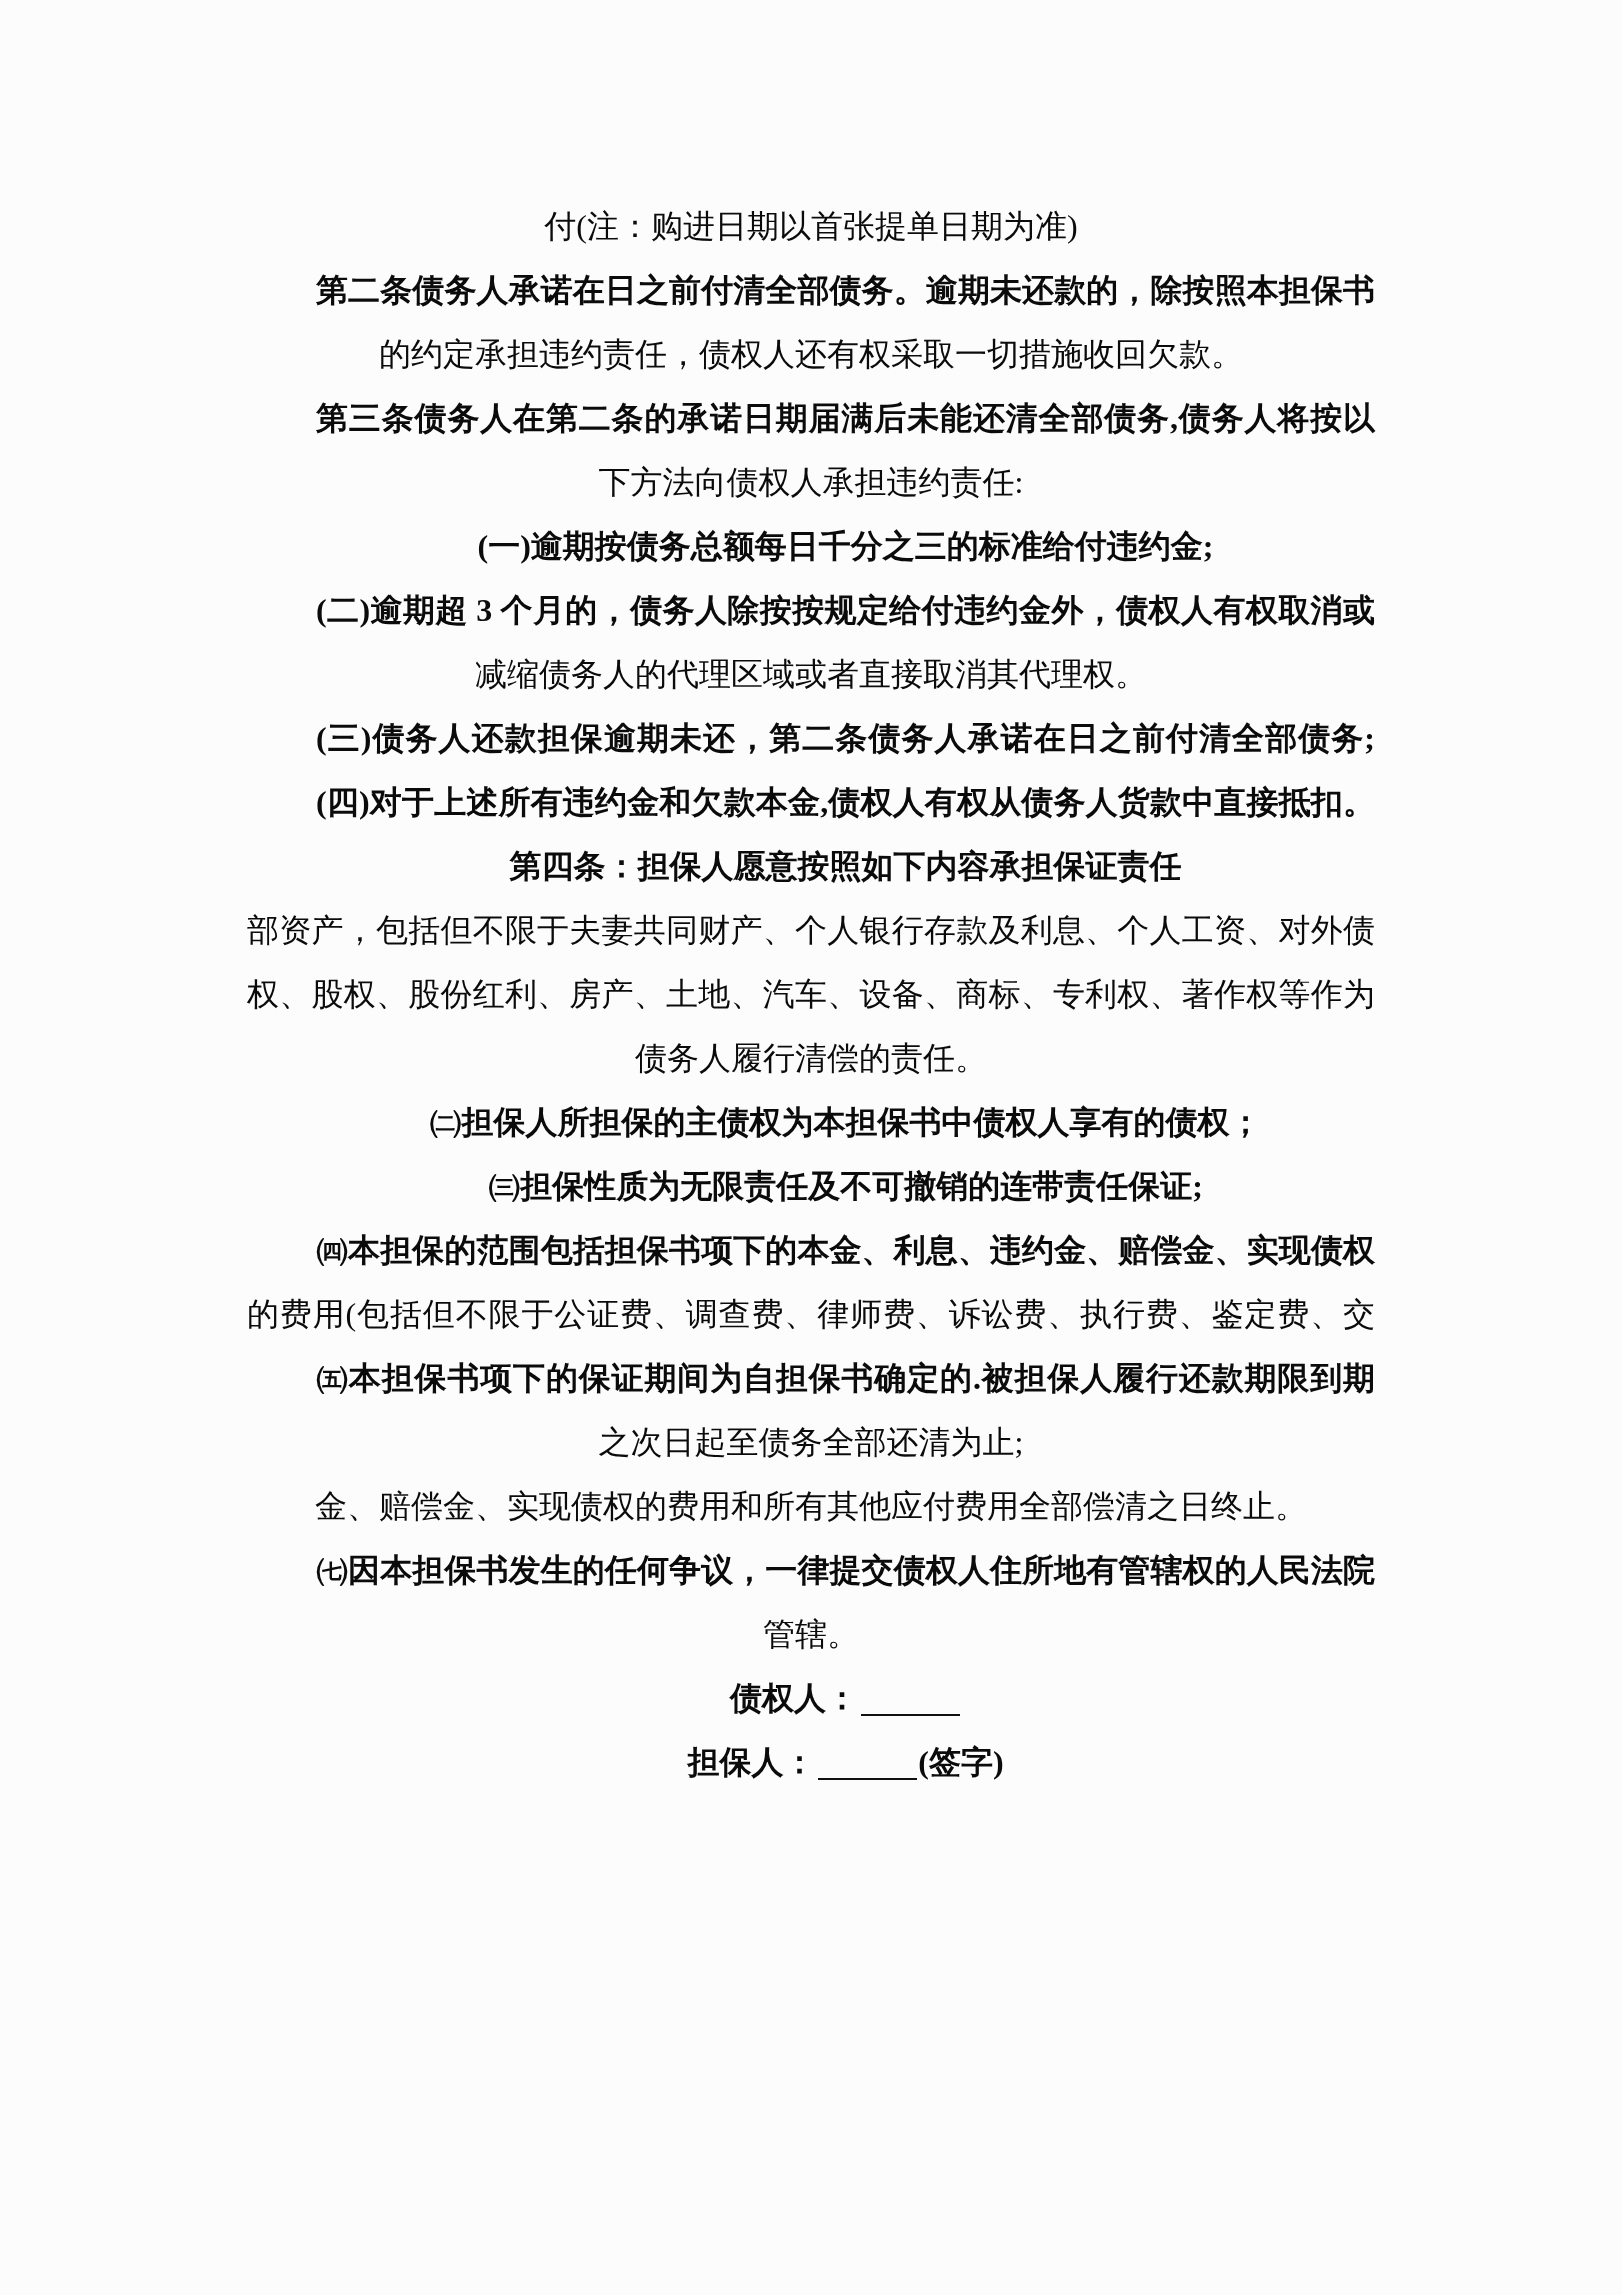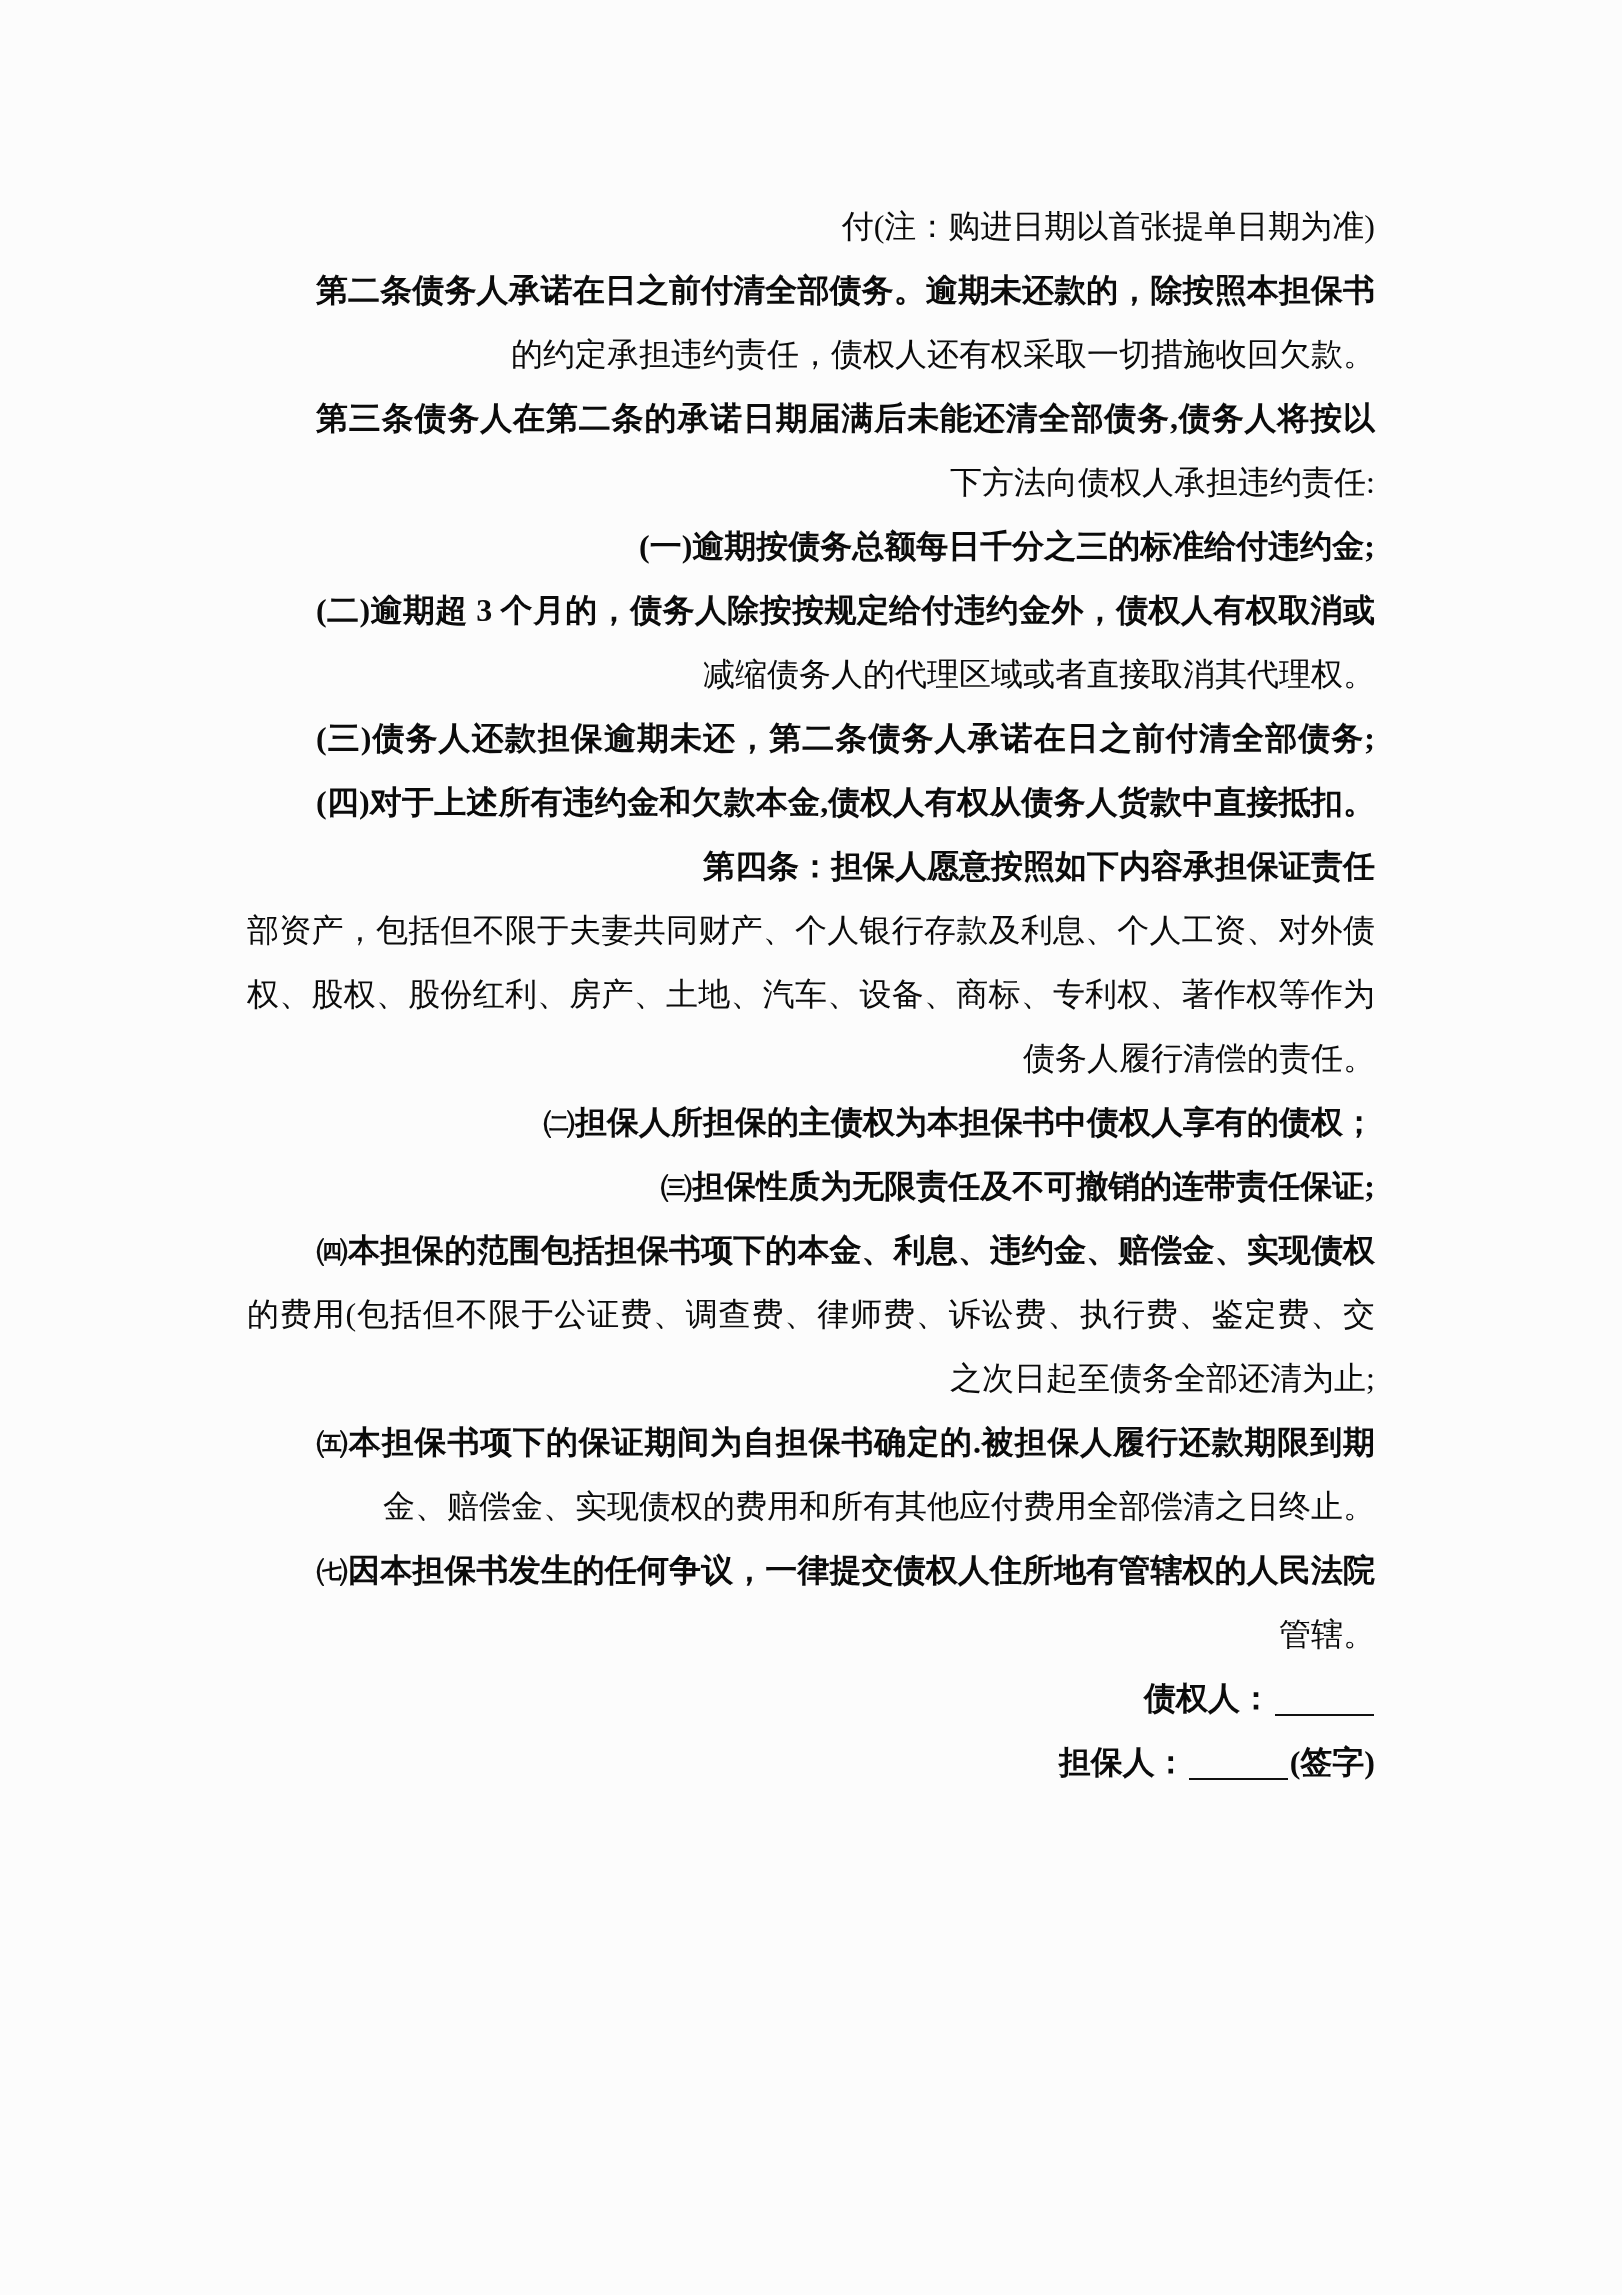--- a/index.html
+++ b/index.html
@@ -24,21 +24,21 @@
     position: absolute;
     left: 247px;
     top: 194px;
     width: 1128px;
     font-size: 32px;
   }
   .ln {
     height: 64px;
     line-height: 64px;
     white-space: nowrap;
-    text-align: right;
+    text-align: center;
   }
   .ind {
     text-indent: 69px;
     font-weight: bold;
   }
   .fill {
     text-align: justify;
     text-align-last: justify;
     text-justify: inter-character;
   }
@@ -69,22 +69,22 @@
     <div class="ln ind fill">(三)债务人还款担保逾期未还，第二条债务人承诺在日之前付清全部债务;</div>
     <div class="ln ind fill">(四)对于上述所有违约金和欠款本金,债权人有权从债务人货款中直接抵扣。</div>
     <div class="ln ind">第四条：担保人愿意按照如下内容承担保证责任</div>
     <div class="ln fill">部资产，包括但不限于夫妻共同财产、个人银行存款及利息、个人工资、对外债</div>
     <div class="ln fill">权、股权、股份红利、房产、土地、汽车、设备、商标、专利权、著作权等作为</div>
     <div class="ln">债务人履行清偿的责任。</div>
     <div class="ln ind">㈡担保人所担保的主债权为本担保书中债权人享有的债权；</div>
     <div class="ln ind">㈢担保性质为无限责任及不可撤销的连带责任保证;</div>
     <div class="ln ind fill">㈣本担保的范围包括担保书项下的本金、利息、违约金、赔偿金、实现债权</div>
     <div class="ln fill">的费用(包括但不限于公证费、调查费、律师费、诉讼费、执行费、鉴定费、交</div>
+    <div class="ln ind fill">㈤本担保书项下的保证期间为自担保书确定的.被担保人履行还款期限到期</div>
     <div class="ln">之次日起至债务全部还清为止;</div>
-    <div class="ln ind fill">㈤本担保书项下的保证期间为自担保书确定的.被担保人履行还款期限到期</div>
     <div class="ln">金、赔偿金、实现债权的费用和所有其他应付费用全部偿清之日终止。</div>
     <div class="ln ind fill">㈦因本担保书发生的任何争议，一律提交债权人住所地有管辖权的人民法院</div>
     <div class="ln">管辖。</div>
 
     <div class="ln ind sig">
       <span>债权人：</span><span class="blank"></span>
     </div>
     <div class="ln ind sig">
       <span>担保人：</span><span class="blank"></span><span>(签字)</span>
     </div>

